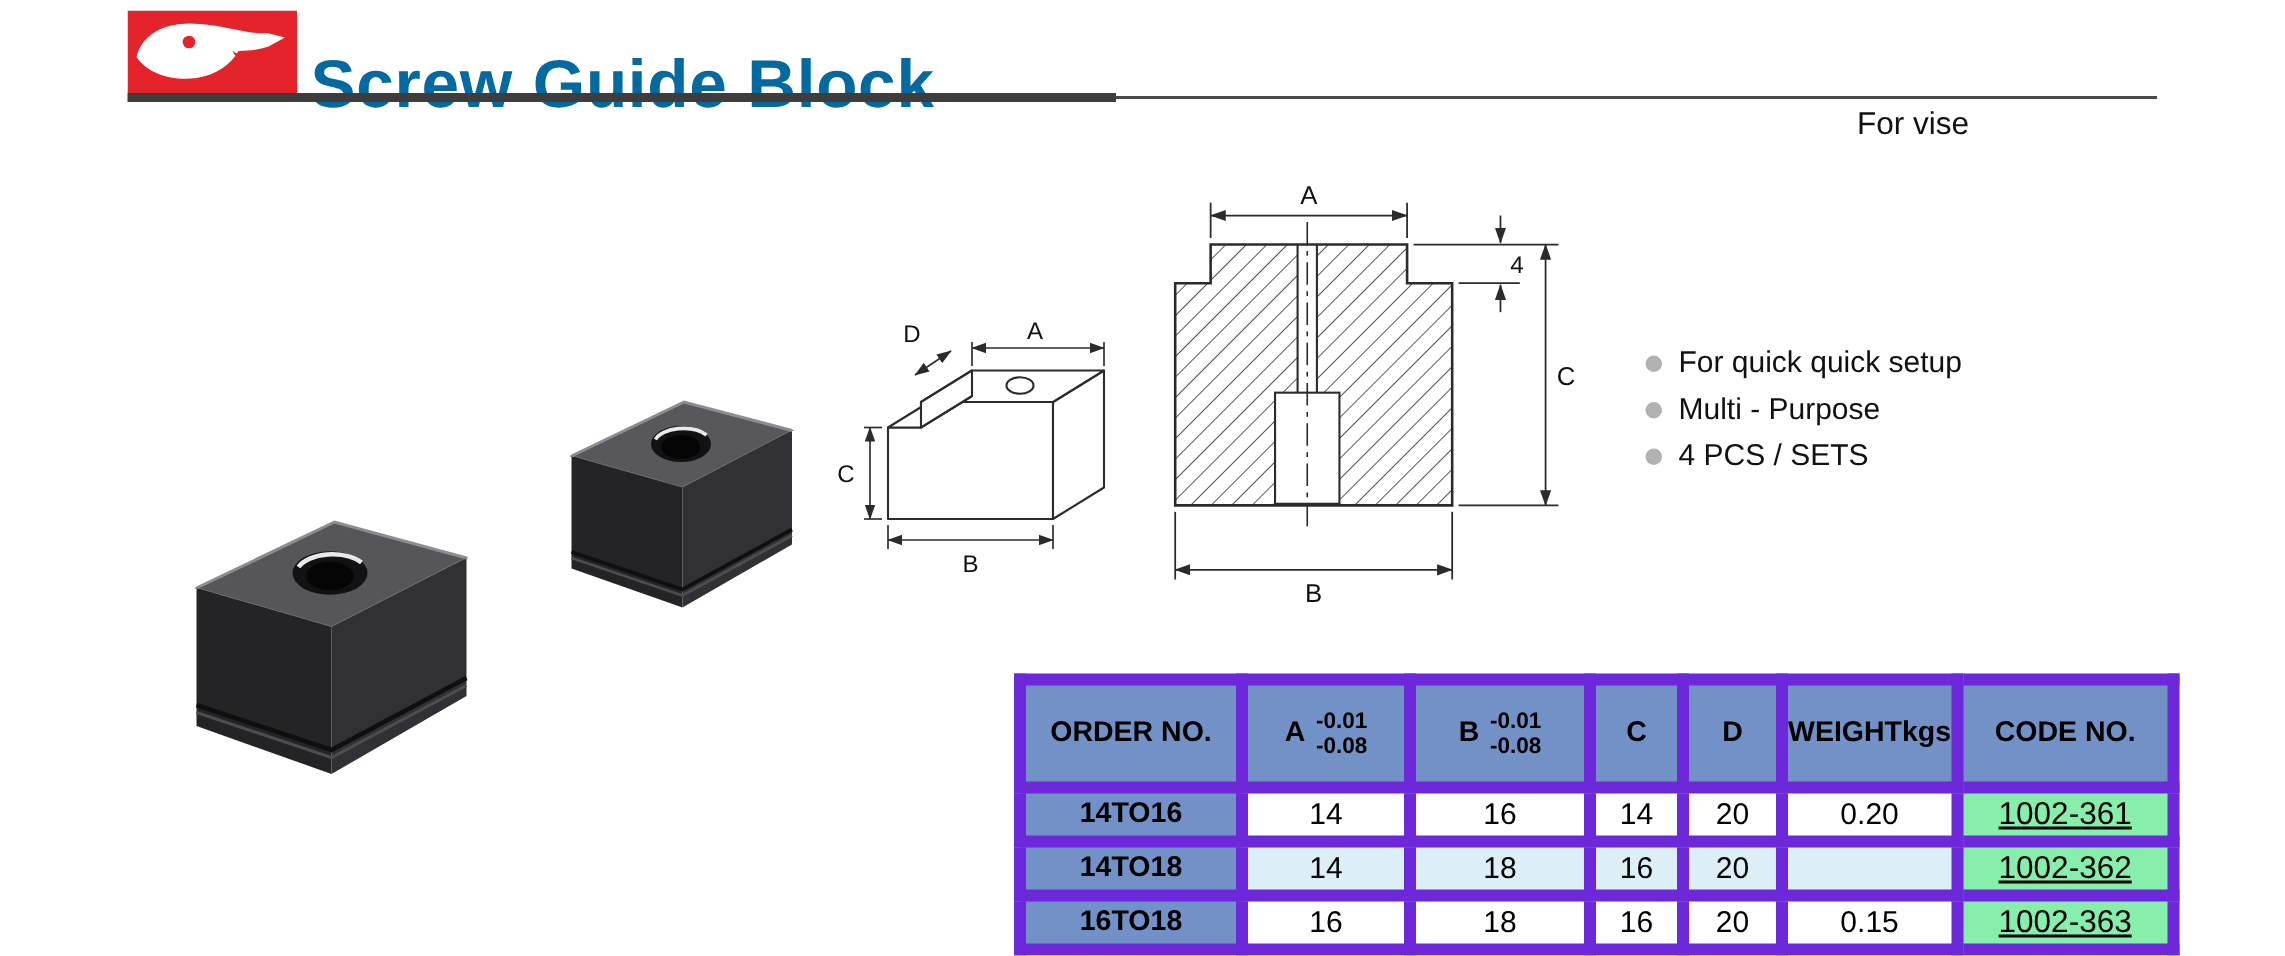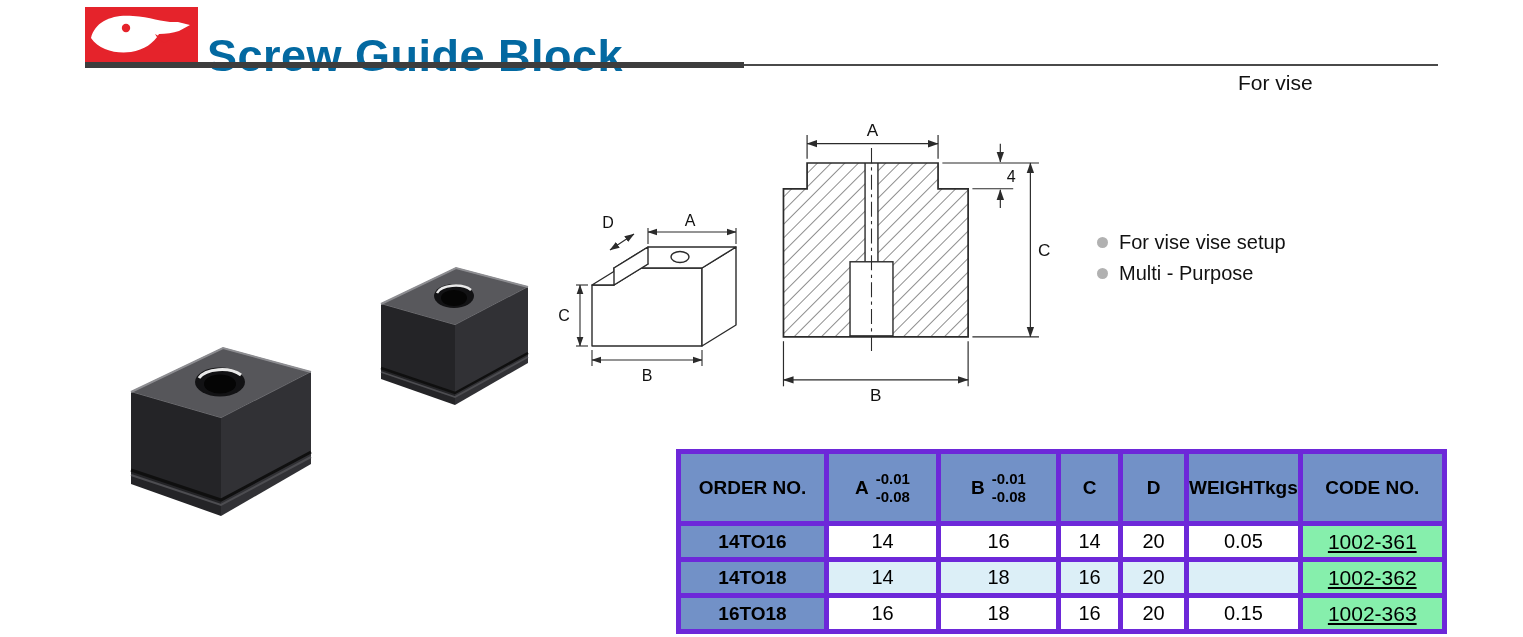--- a/index.html
+++ b/index.html
@@ -19,21 +19,21 @@
   .iso-wrap { position:absolute; left:550px; top:188px; }
   .section-wrap { position:absolute; left:762px; top:122px; }
 
   
   .features { position:absolute; left:1097px; top:231px; font-size:20px; color:#111; }
   .feature { display:flex; align-items:center; margin-bottom:8px; }
   .bullet { width:11px; height:11px; border-radius:50%; background:#b1b1b1; margin-right:11px; flex:none; }
 
   
   .spec-table { position:absolute; left:676px; top:449px; border-collapse:collapse; border:3px solid #1F2F55; table-layout:fixed; }
-  .spec-table th, .spec-table td { border:5px solid #6d28d9; text-align:center; vertical-align:middle; padding:0;margin-top:32px; }
+  .spec-table th, .spec-table td { border:8px solid #6d28d9; text-align:center; vertical-align:middle; padding:0;margin-top:32px; }
   .spec-table th { background:#7291C7; color:#000; font-weight:bold; font-size:19px; height:72px; }
   .spec-table td { font-size:20px; color:#000; height:36px; background:#fff; }
   td.order-cell { background:#7291C7; font-weight:bold; font-size:19px; }
   td.code-cell { background:#86efac; font-size:21px;text-decoration:underline; }
   tr.hl td.plain { background:#DCEFF7; }
   .w-order{width:148px}.w-a{width:112px}.w-b{width:120px}.w-c{width:62px}.w-d{width:66px}.w-weight{width:112px}.w-code{width:144px}
   .dim-head { display:flex; align-items:center; justify-content:center; gap:7px; }
   .tol { display:flex; flex-direction:column; font-size:15px; line-height:1.15; text-align:left; font-weight:bold; }
   .weight-head { display:flex; flex-direction:row; line-height:1.05; }
 
@@ -154,25 +154,29 @@
       <text x="103" y="13" text-anchor="middle" class="dimlabel">A</text>
       <text x="228" y="56" text-anchor="start" class="dimlabel-sm">4</text>
       <text x="257" y="125" text-anchor="start" class="dimlabel">C</text>
       <text x="106" y="260" text-anchor="middle" class="dimlabel">B</text>
     </svg>
   </div>
 
   <div class="features">
     <div class="feature">
       <span class="bullet"></span>
-      <span>For vise vise setup</span>
+      <span>For quick quick setup</span>
     </div>
     <div class="feature">
       <span class="bullet"></span>
       <span>Multi - Purpose</span>
+    </div>
+    <div class="feature">
+      <span class="bullet"></span>
+      <span>4 PCS / SETS</span>
     </div>
   </div>
 
   <table class="spec-table">
     <thead>
       <tr>
         <th class="w-order">
           <span>ORDER NO.</span>
         </th>
         <th class="w-a">
@@ -210,21 +214,21 @@
         </th>
       </tr>
     </thead>
     <tbody>
       <tr>
         <td class="order-cell">14TO16</td>
         <td class="plain">14</td>
         <td class="plain">16</td>
         <td class="plain">14</td>
         <td class="plain">20</td>
-        <td class="plain">0.05</td>
+        <td class="plain">0.20</td>
         <td class="code-cell">1002-361</td>
       </tr>
       <tr class="hl">
         <td class="order-cell">14TO18</td>
         <td class="plain">14</td>
         <td class="plain">18</td>
         <td class="plain">16</td>
         <td class="plain">20</td>
         <td class="plain"></td>
         <td class="code-cell">1002-362</td>

